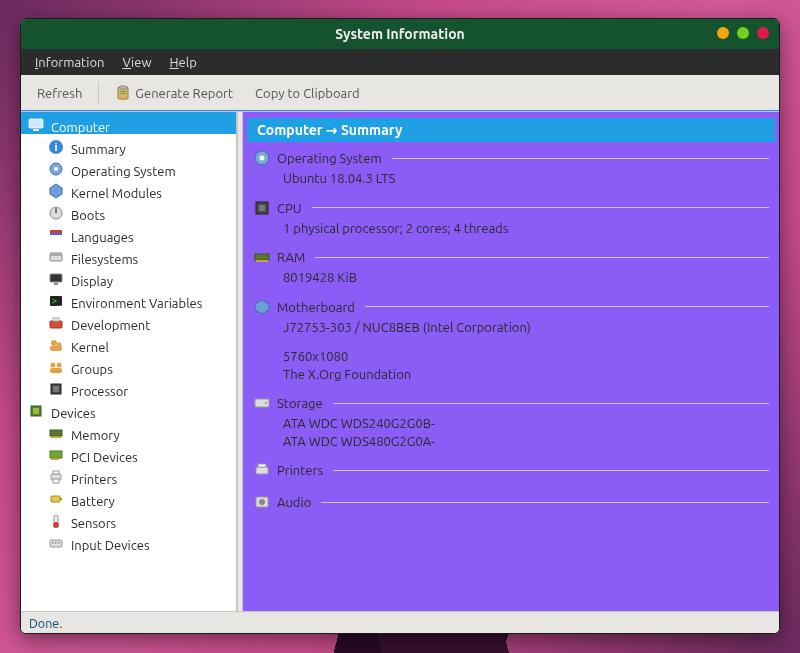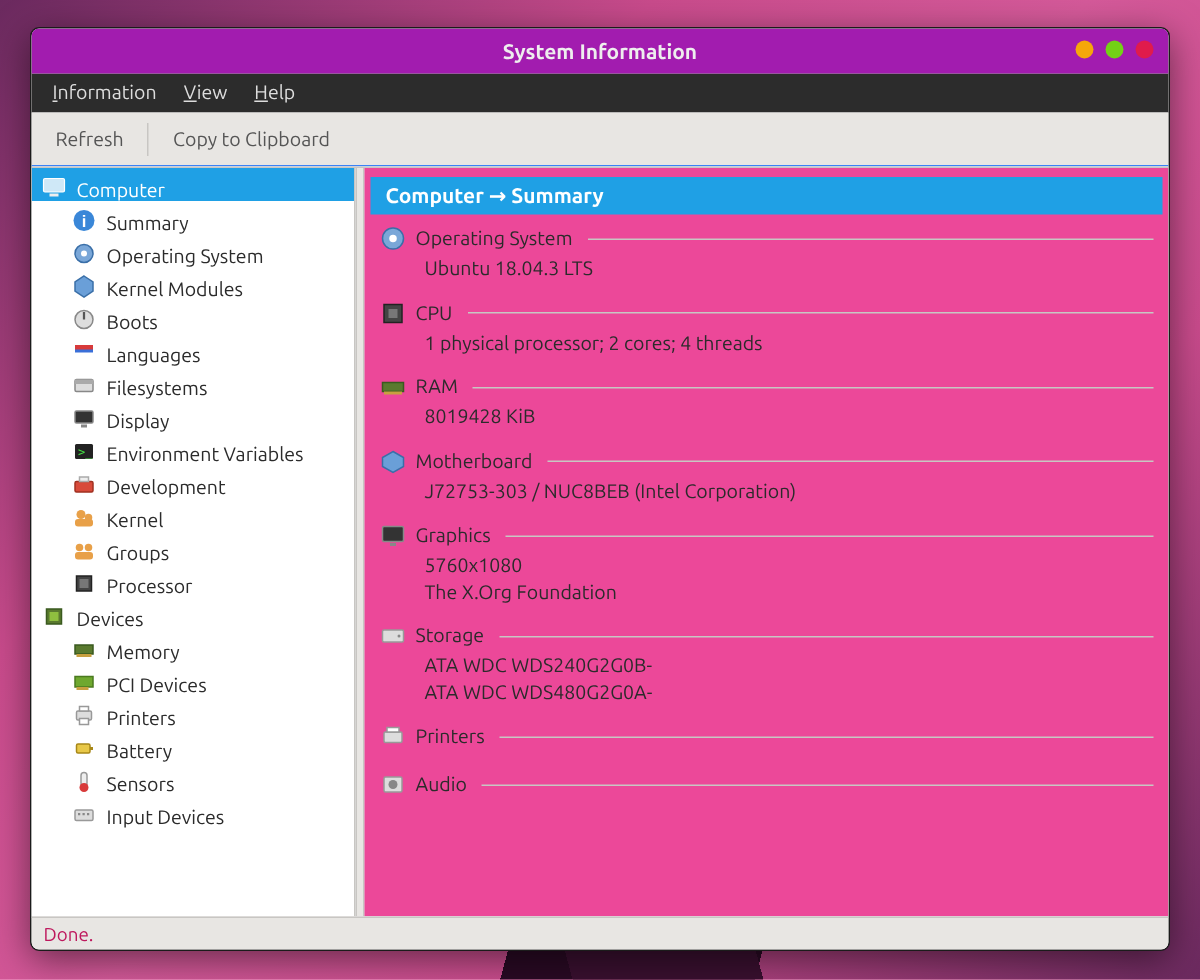--- a/index.html
+++ b/index.html
@@ -17,21 +17,21 @@
       linear-gradient(-75deg, transparent 0 35%, #2a0a24 35% 55%, transparent 55%);
     z-index:0; pointer-events:none;
   }
   .window {
     position: absolute; top: 18px; left: 20px; width: 760px; height: 616px;
     background: #f6f5f4; border: 1px solid #1b1b1b; border-radius: 6px;
     box-shadow: 0 6px 24px rgba(0,0,0,0.5);
     display: flex; flex-direction: column; overflow: hidden; z-index:1;
   }
   .titlebar {
-    background: #a21caf; height: 30px; display: flex; align-items: center;
+    background: #14532d; height: 30px; display: flex; align-items: center;
     justify-content: center; position: relative; color: #eee; font-weight: bold;
     font-size: 14px;
   }
   .window-controls { position: absolute; right: 10px; top: 8px; display: flex; gap: 8px; }
   .wdot { width: 12px; height: 12px; border-radius: 50%; }
   .wdot.min { background: #f5a70a; }
   .wdot.max { background: #73d216; }
   .wdot.close { background: #e01b4c; }
   .menubar {
     background: #2c2c2c; height: 26px; display: flex; align-items: center;
@@ -57,36 +57,36 @@
   .tree-item {
     display: flex; align-items: flex-end; height: 22px; padding: 0 6px;
     cursor: pointer; font-size: 13px; color: #2b2b2b; white-space: nowrap;
   }
   .tree-item.selected { background: #1fa0e5; color: #fff; }
   .tree-item .icon { width: 18px; height: 18px; margin-right: 6px; flex-shrink:0; display:flex; align-items:center; justify-content:center; }
   .tree-item.cat { font-weight: normal; }
   .tree-item.child { padding-left: 26px; }
   .splitter { width: 6px; background: #e8e6e3; cursor: col-resize; border-right:1px solid #c8c6c3; border-left:1px solid #c8c6c3;}
   .main {
-    flex: 1; overflow-y: auto; background: #ec4899; padding: 6px 4px 6px 4px;
+    flex: 1; overflow-y: auto; background: #8b5cf6; padding: 6px 4px 6px 4px;
   }
   .breadcrumb {
     background: #1fa0e5; color: #fff; font-weight: bold; font-size: 14px;
     padding: 4px 10px; margin: 0 0 6px 0;
   }
   .section { margin: 4px 6px 10px 6px; }
   .sec-head {
     display: flex; align-items: center; gap: 6px; font-size: 13px;
     color: #2b2b2b; position: relative; height: 20px;
   }
   .sec-head .hline { flex:1; height:1px; background:#c8c6c3; margin-left:4px; }
   .sec-body { padding: 2px 0 0 30px; color: #2b2b2b; font-size: 13px; line-height: 1.35; }
   .statusbar {
     height: 22px; background: #e8e6e3; border-top: 1px solid #c8c6c3;
-    display: flex; align-items: center; padding: 0 8px; font-size: 12.5px; color: #be185d;
+    display: flex; align-items: center; padding: 0 8px; font-size: 12.5px; color: #0c4a6e;
   }
   
   .sidebar::-webkit-scrollbar, .main::-webkit-scrollbar { width: 12px; }
   .sidebar::-webkit-scrollbar-track, .main::-webkit-scrollbar-track { background:#eee; }
   .sidebar::-webkit-scrollbar-thumb, .main::-webkit-scrollbar-thumb { background:#b8b6b3; border-radius:6px; border:2px solid #eee; }
   
   svg { display:block; }
 </style>
 </head>
 <body>
@@ -106,20 +106,31 @@
     <div class="menu-item"><span class="ul">V</span><span>iew</span></div>
     <div class="menu-item"><span class="ul">H</span><span>elp</span></div>
   </div>
 
   <div class="toolbar">
     <div class="tbtn">
         <span>Refresh</span>
       </div>
     <div class="tsep"></div>
     <div class="tbtn">
+      <span class="icon">
+        <svg width="16" height="16" viewBox="0 0 16 16">
+            <rect x="3" y="2" width="10" height="12" rx="1" fill="#d9b36a" stroke="#9c7a3d"></rect>
+            <rect x="5" y="1" width="6" height="3" rx="1" fill="#bbb" stroke="#888"></rect>
+            <rect x="5" y="6" width="6" height="1" fill="#6a4"></rect>
+            <rect x="5" y="8" width="6" height="1" fill="#6a4"></rect>
+          </svg>
+      </span>
+      <span>Generate Report</span>
+    </div>
+    <div class="tbtn">
         <span>Copy to Clipboard</span>
       </div>
   </div>
 
   <div class="content">
     <div class="sidebar">
       <div class="tree-item cat selected">
         <span class="icon">
             <svg width="16" height="16" viewBox="0 0 16 16">
               <rect x="1" y="2" width="14" height="9" rx="1" fill="#cfe8f7" stroke="#fff" stroke-width="0.8"></rect>
@@ -369,30 +380,20 @@
             </span>
             <span>Motherboard</span>
             <span class="hline"></span>
           </div>
         <div class="sec-body">
             <div>J72753-303 / NUC8BEB (Intel Corporation)</div>
           </div>
       </div>
 
       <div class="section">
-        <div class="sec-head">
-            <span class="icon">
-              <svg width="18" height="18">
-                <rect x="2" y="3" width="14" height="10" rx="1" fill="#333" stroke="#888"></rect>
-                <rect x="7" y="14" width="4" height="2" fill="#888"></rect>
-              </svg>
-            </span>
-            <span>Graphics</span>
-            <span class="hline"></span>
-          </div>
         <div class="sec-body">
             <div>5760x1080</div>
             <div>The X.Org Foundation</div>
           </div>
       </div>
 
       <div class="section">
         <div class="sec-head">
             <span class="icon">
               <svg width="18" height="18">

